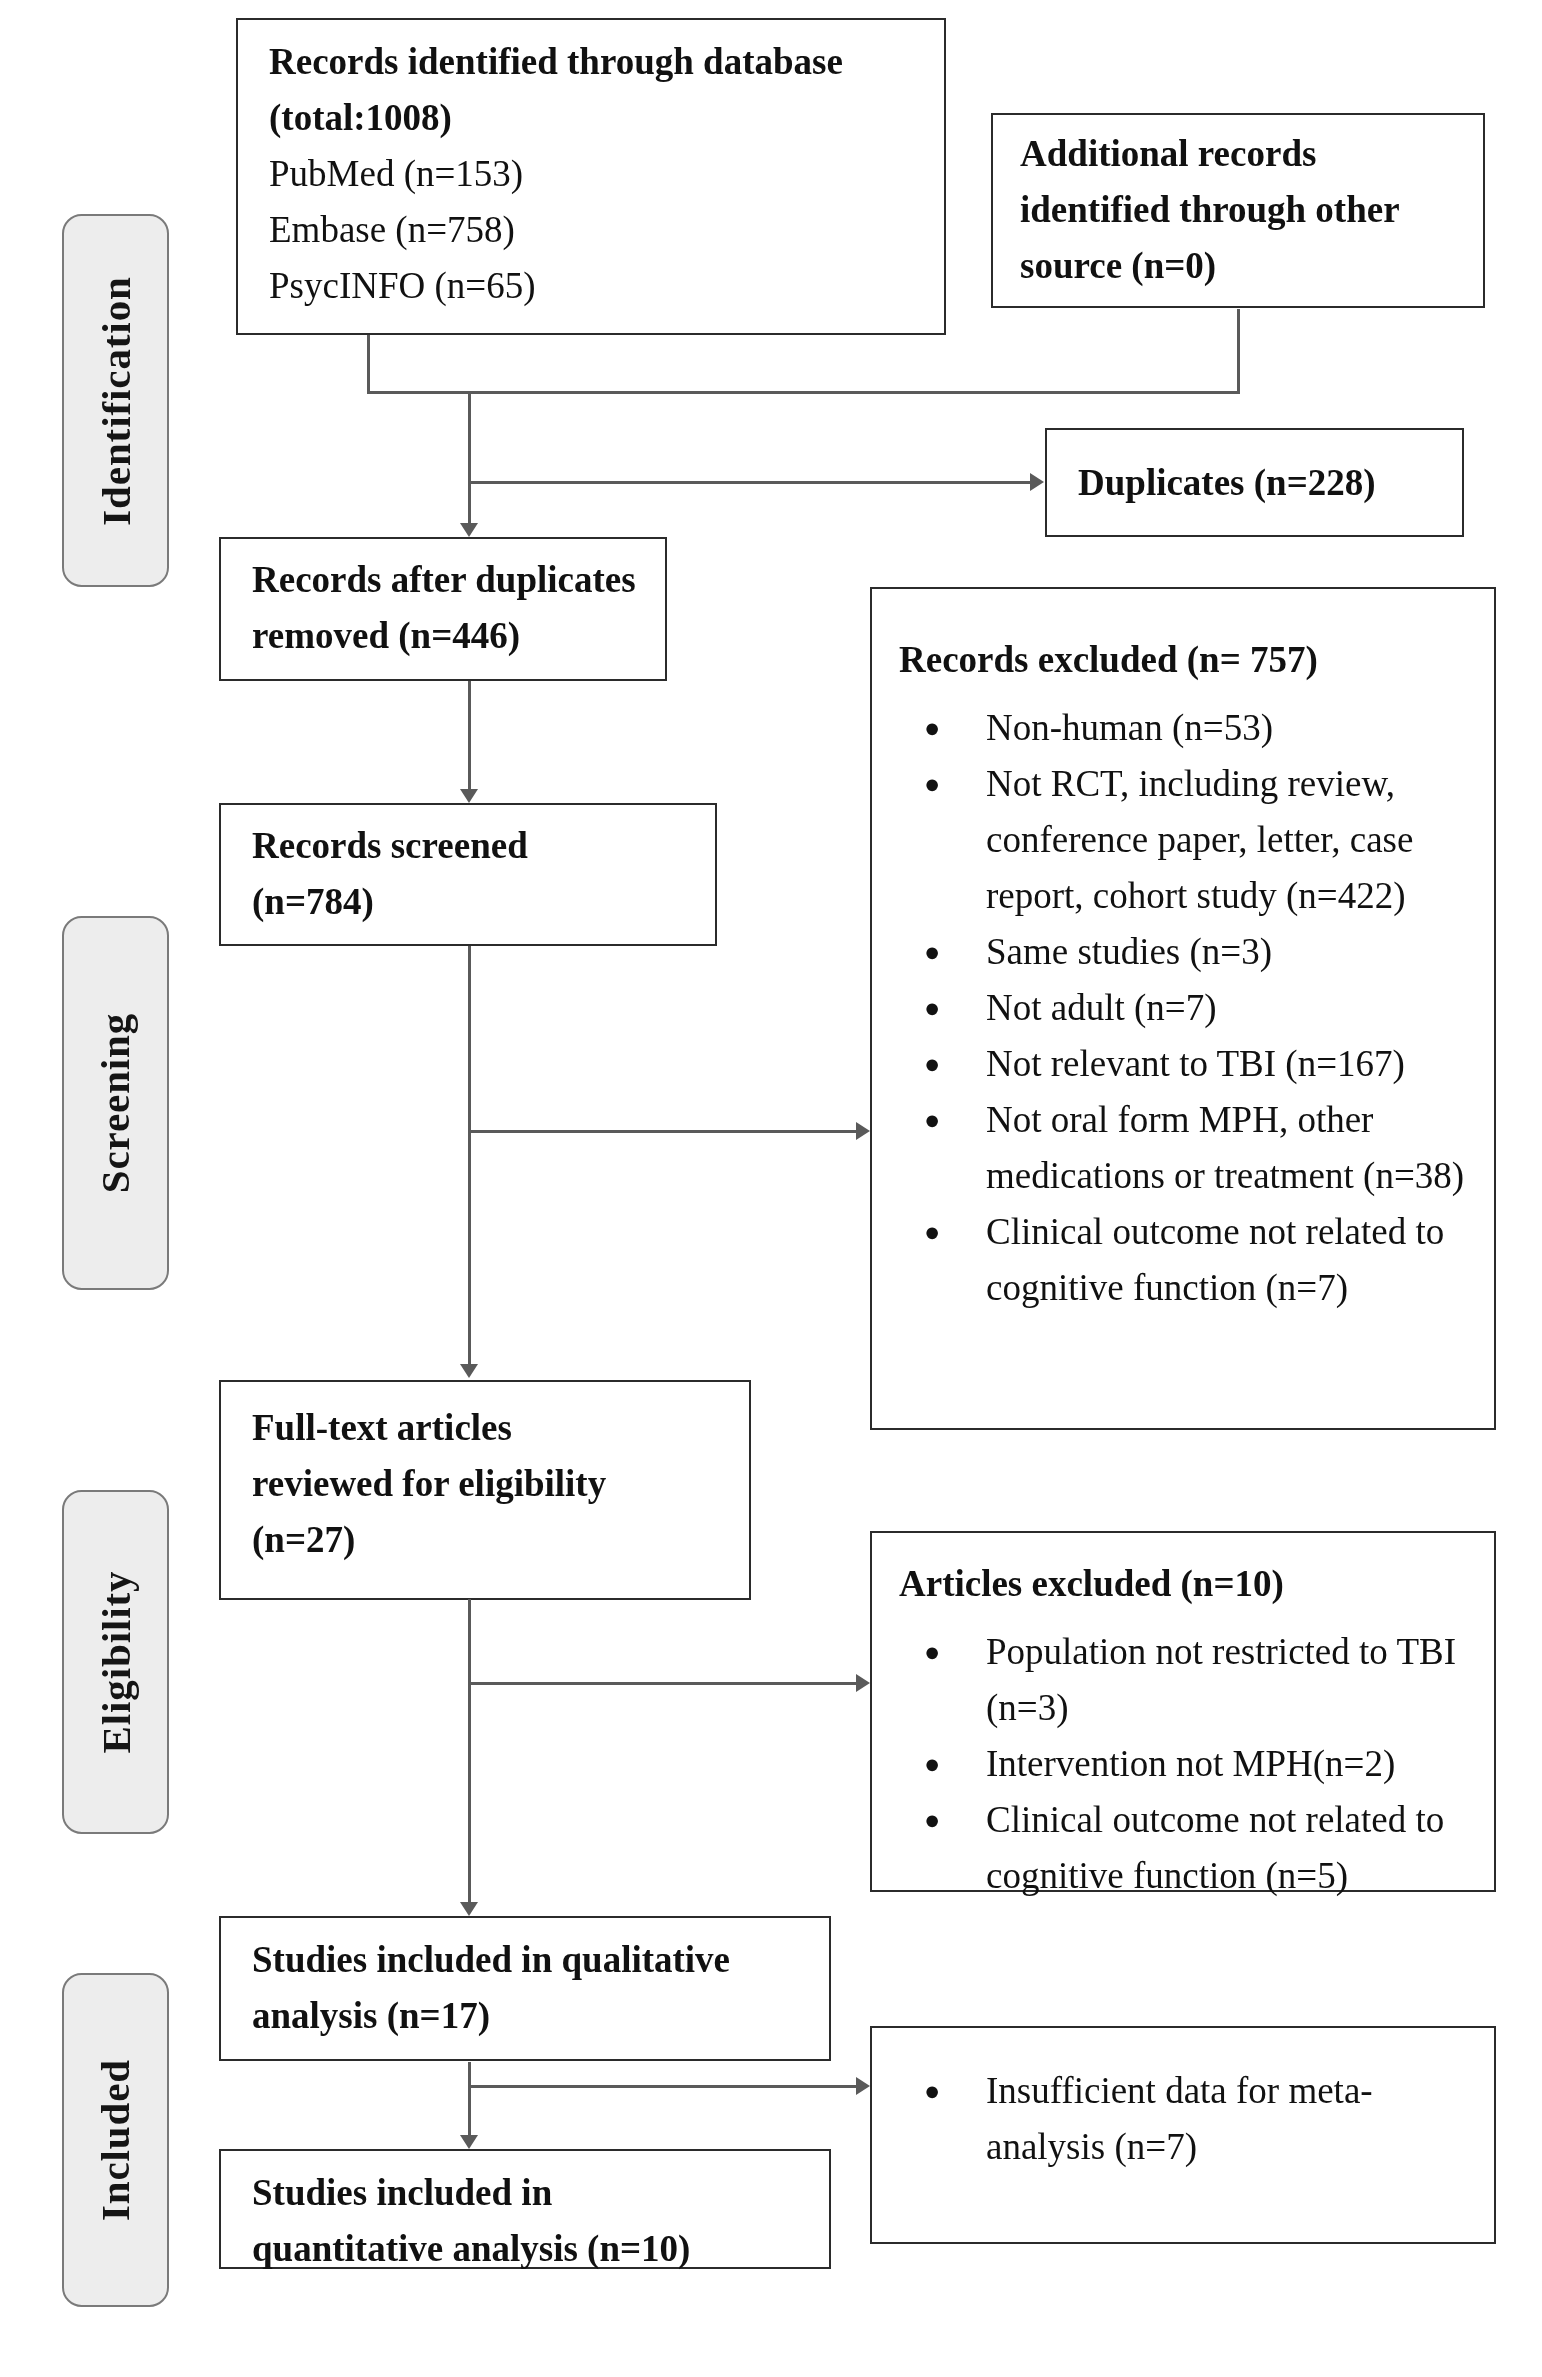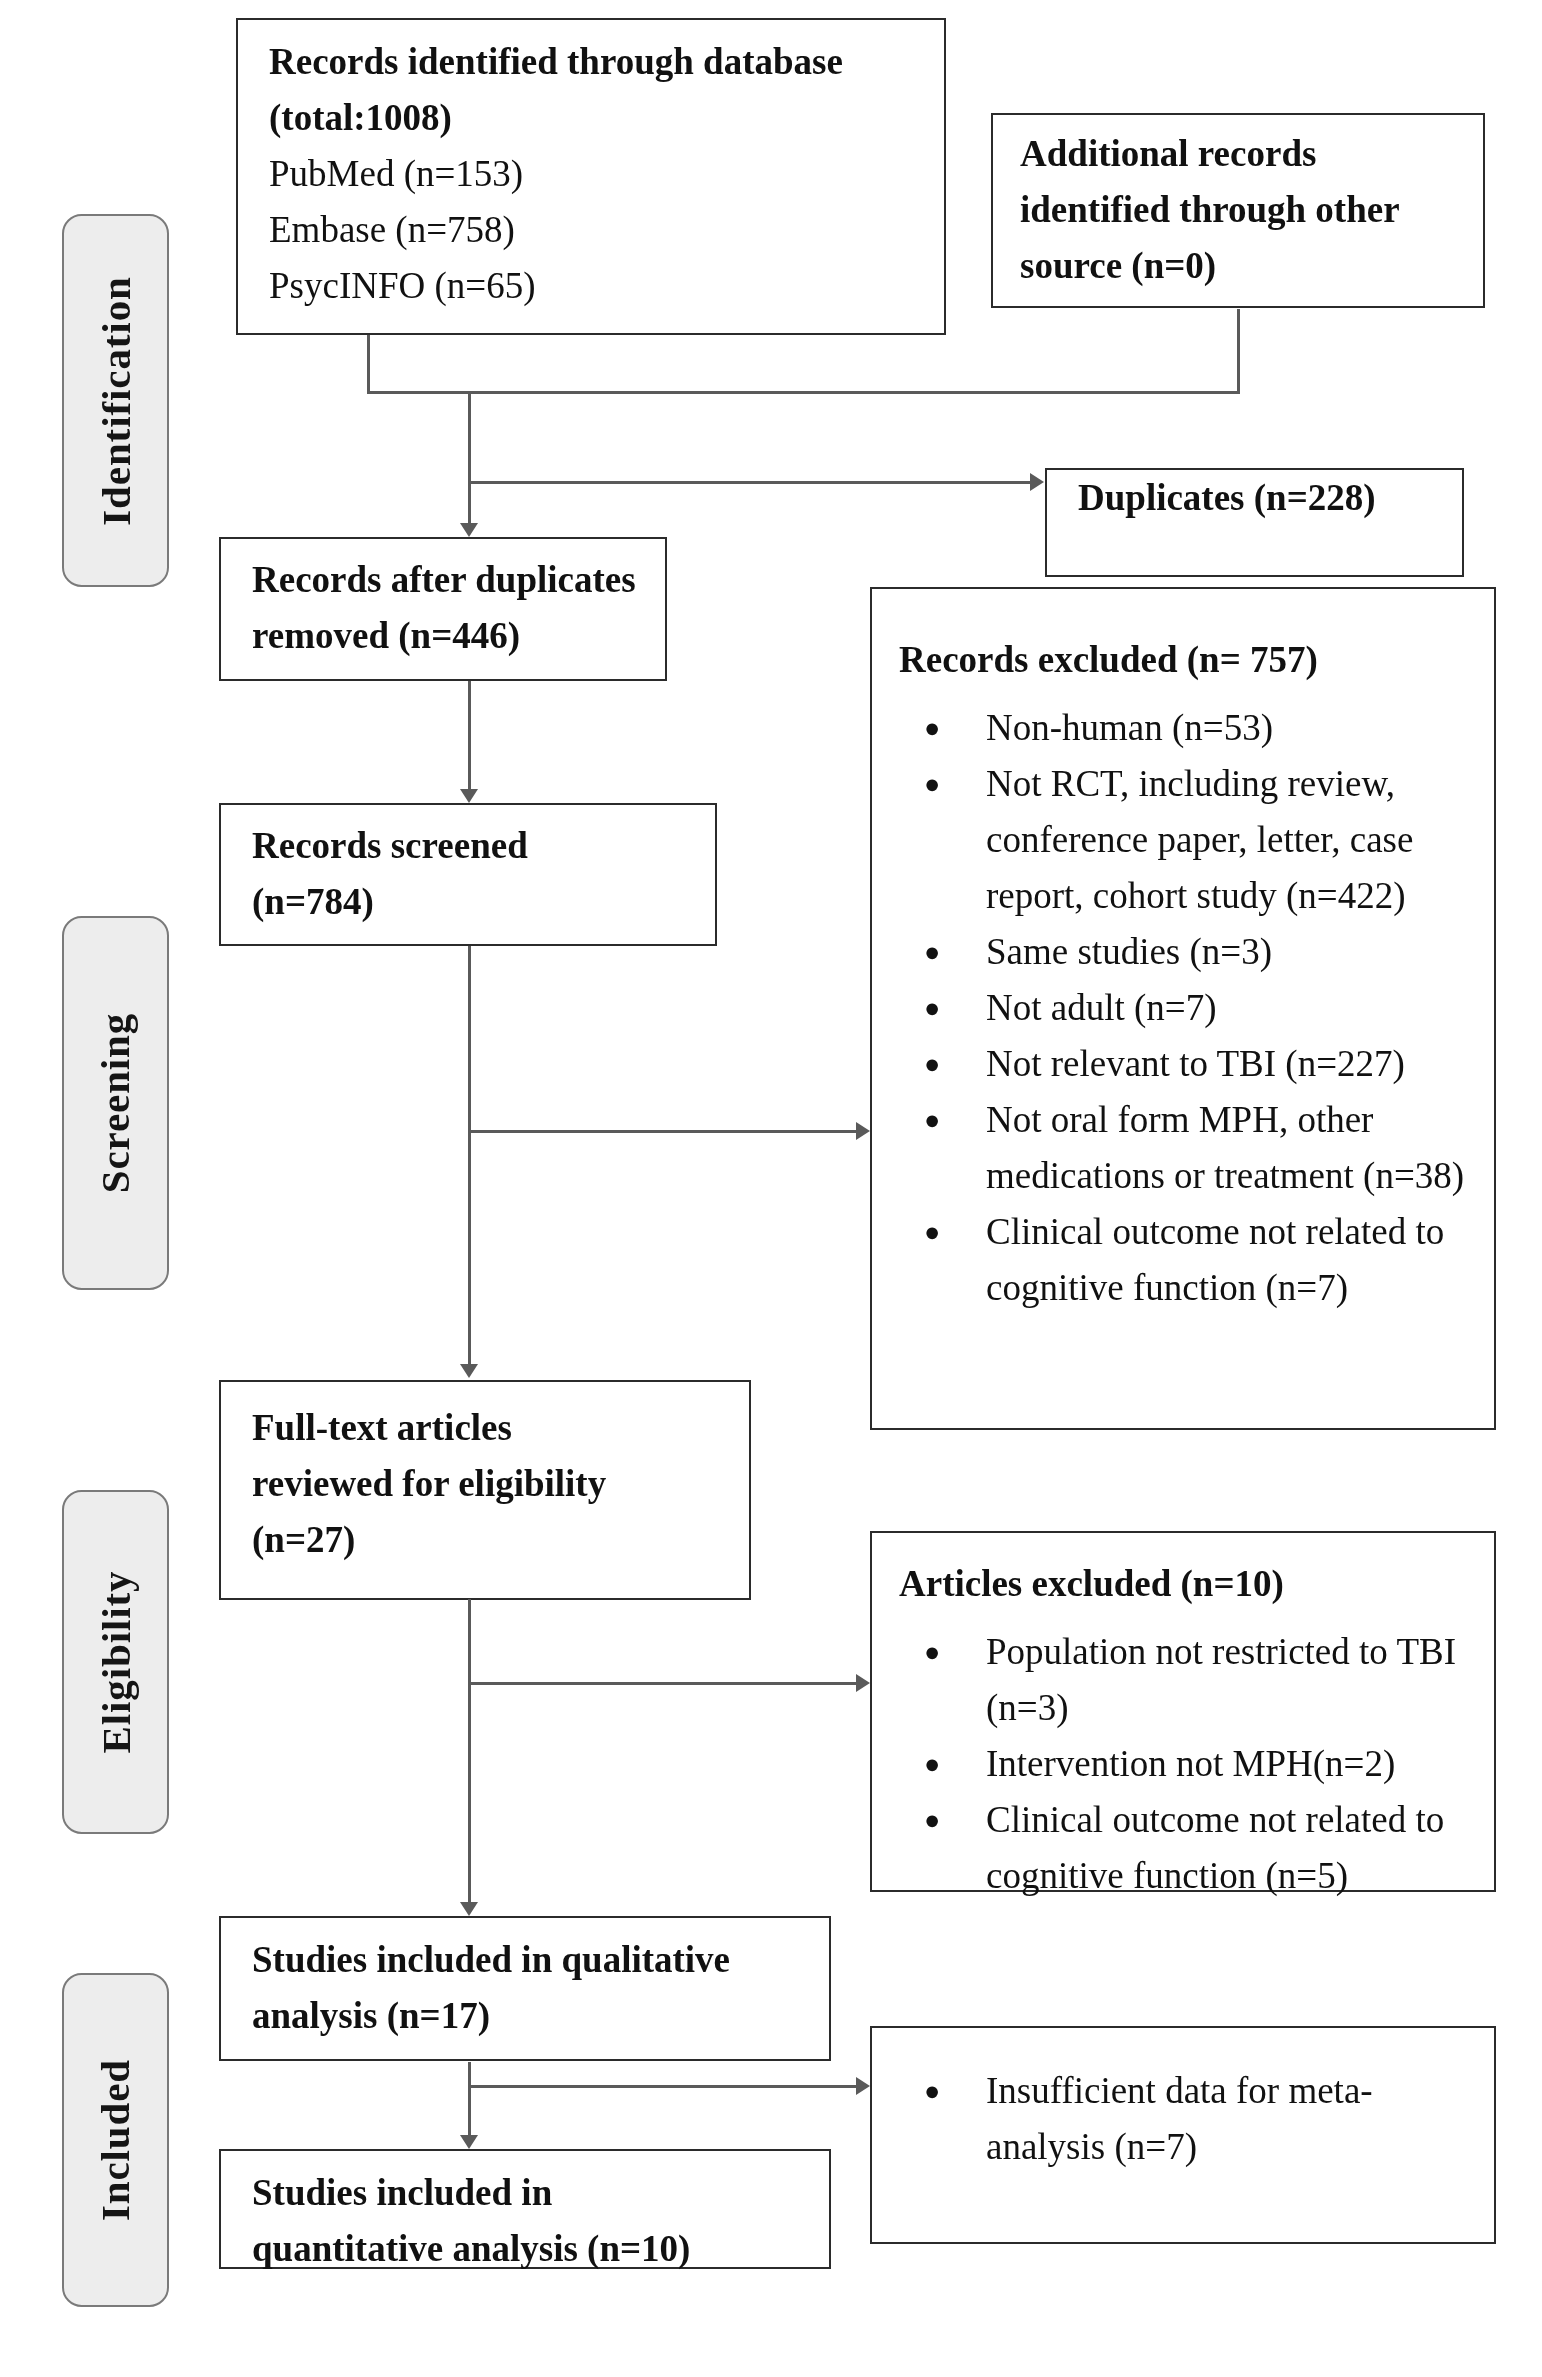--- a/index.html
+++ b/index.html
@@ -23,21 +23,21 @@
     font-weight:bold;font-size:41px;letter-spacing:0.9px;color:#151515;
   }
   
   .fbox{
     position:absolute;background:#ffffff;
     border:2.7px solid #2b2b2b;box-sizing:border-box;
     font-size:37px;line-height:56px;
   }
   .fbox .title{font-weight:bold;white-space:pre-line;}
   .fbox .subline{font-weight:normal;white-space:pre-line;}
-  .vcenter{display:flex;margin-top:40px;}
+  .vcenter{display:flex;align-items:center;}
   
   .exbox{
     position:absolute;background:#ffffff;
     border:2.7px solid #2b2b2b;box-sizing:border-box;
     font-size:37px;line-height:56px;
   }
   .exbox .ex-title{font-weight:bold;padding:0 9px 0 27px;}
   .bullets{margin-top:12px;}
   .bullet{
     position:relative;padding-left:114px;padding-right:7.1px;
@@ -109,21 +109,21 @@
 (n=784)</div>
   </div>
 
   <div class="exbox" style="left:870px;top:587px;width:626px;height:843px;padding-top:43px;">
     <div class="ex-title">Records excluded (n= 757)</div>
     <div class="bullets">
       <div class="bullet">Non-human (n=53)</div>
       <div class="bullet">Not RCT, including review, conference paper, letter, case report, cohort study  (n=422)</div>
       <div class="bullet">Same studies (n=3)</div>
       <div class="bullet">Not adult (n=7)</div>
-      <div class="bullet">Not relevant to TBI (n=227)</div>
+      <div class="bullet">Not relevant to TBI (n=167)</div>
       <div class="bullet">Not oral form MPH, other medications or treatment (n=38)</div>
       <div class="bullet">Clinical outcome not related to cognitive function (n=7)</div>
     </div>
   </div>
 
   <div class="fbox" style="left:219px;top:1380px;width:532px;height:220px;padding:18px 9px 0 31px;">
     <div class="title">Full-text articles
 reviewed for eligibility
 (n=27)</div>
   </div>

